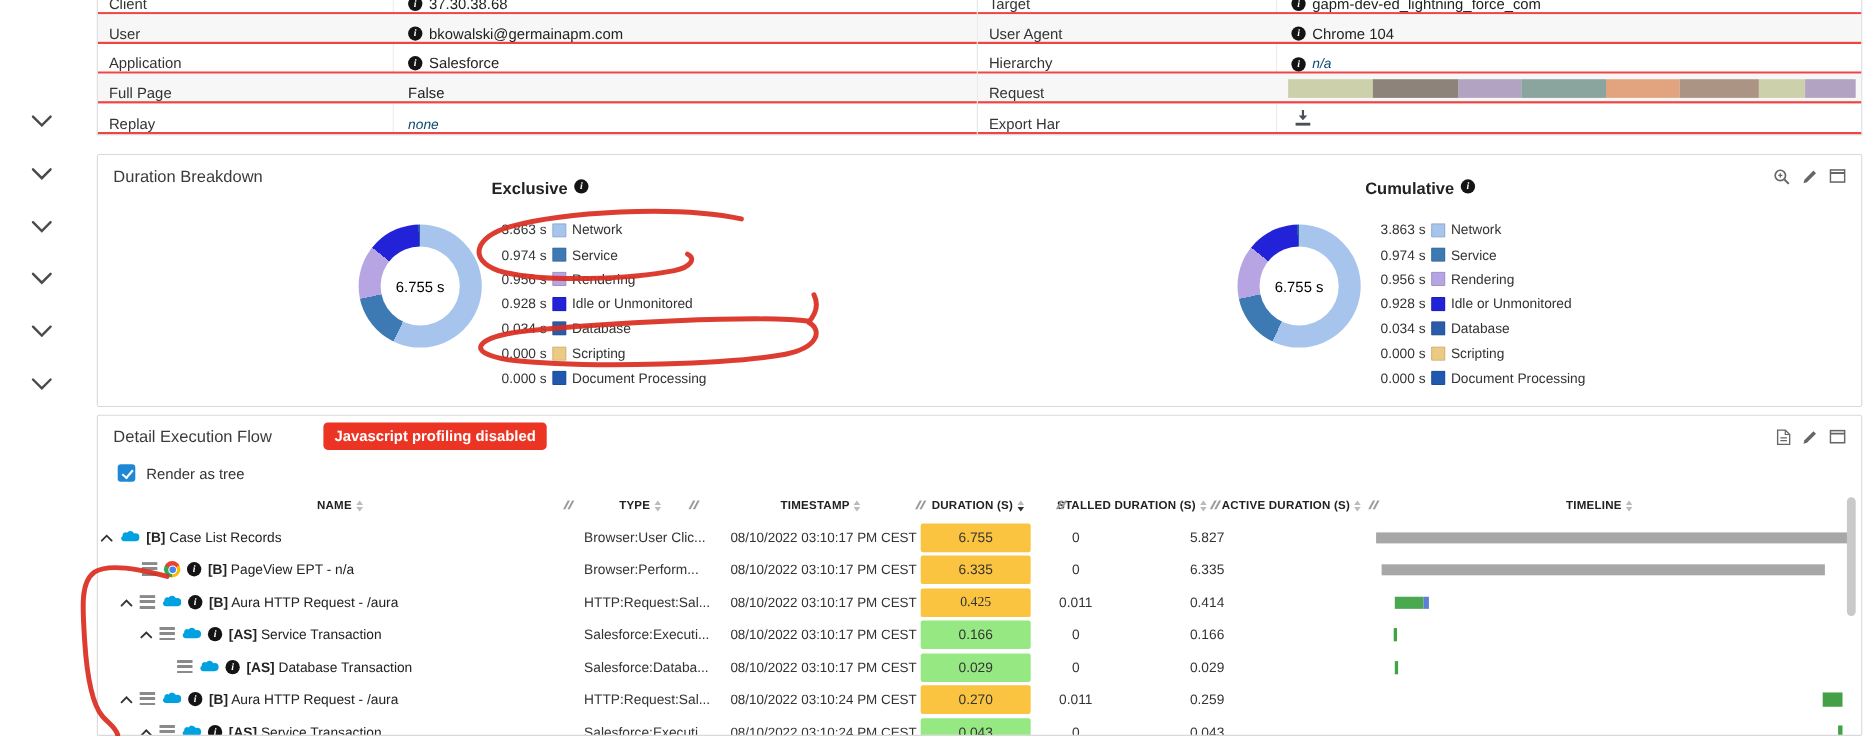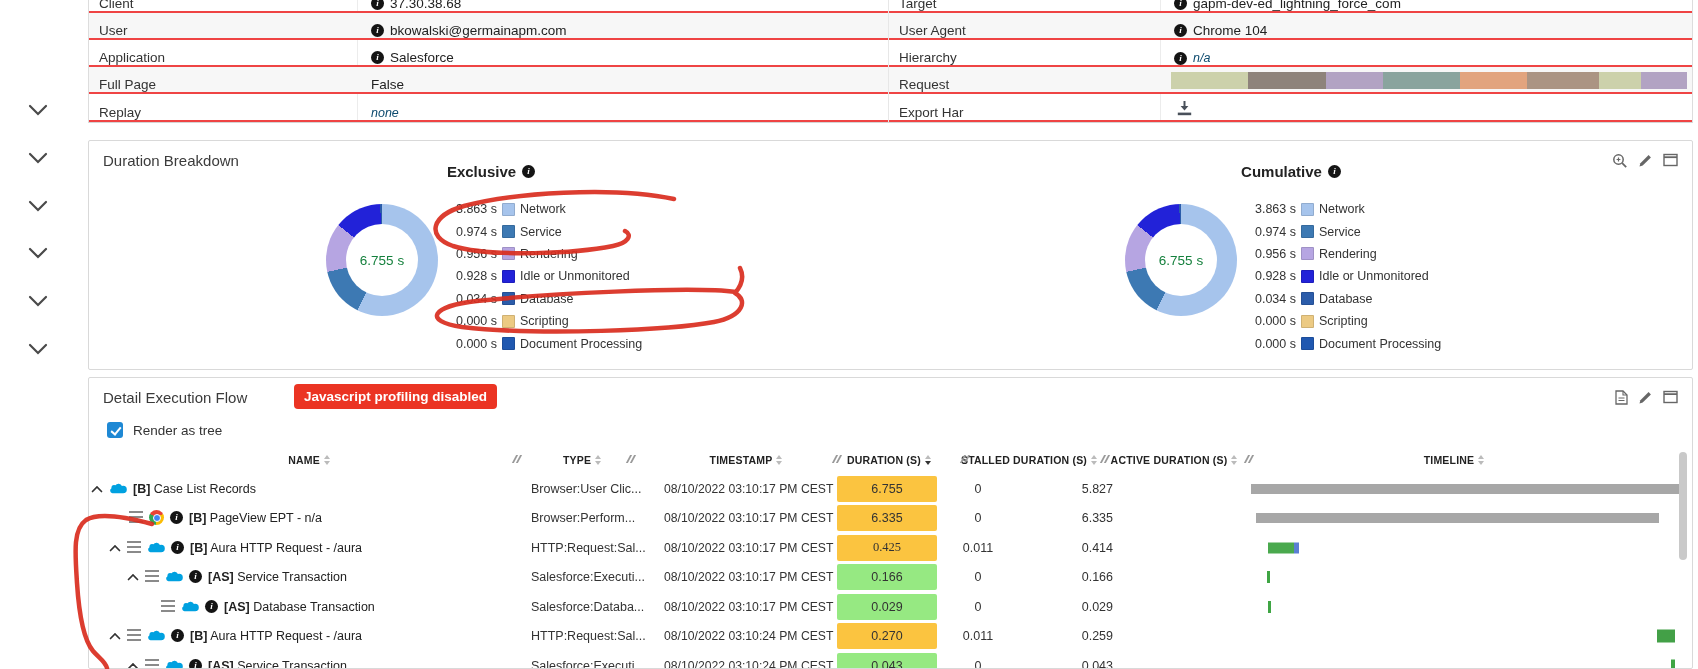--- a/index.html
+++ b/index.html
@@ -28,23 +28,23 @@
 .dl-icon{margin-left:16px;cursor:pointer}
 
 
 .card{position:absolute;left:88px;width:1605px;background:#fff;border:1px solid #d9d9d9;border-radius:2px}
 .card-title{position:absolute;left:14px;top:11px;font-size:15px;color:#3b3b3b}
 .card-icons{position:absolute;right:14px;top:12px;display:flex;gap:10px}
 .card-icons span{cursor:pointer}
 
 
 #duration-card{top:140px;height:230px}
-.chart-title{position:absolute;top:22px;width:200px;text-align:center;font-size:15px;font-weight:bold;color:#222;display:flex;align-items:center;justify-content:center;gap:6px}
+.chart-title{position:absolute;top:22px;width:200px;text-align:center;font-size:15px;font-weight:bold;color:#222;display:flex;align-items:flex-start;justify-content:center;gap:6px}
 .donut{position:absolute;top:63px;width:112px;height:112px;border-radius:50%}
-.hole{position:absolute;inset:20px;border-radius:50%;background:#fff;display:flex;align-items:center;justify-content:center;font-size:13.5px;color:#15803d}
+.hole{position:absolute;inset:20px;border-radius:50%;background:#fff;display:flex;align-items:center;justify-content:center;font-size:13.5px;color:#000000}
 .legend{position:absolute;top:57px;width:330px}
 .lrow{height:22.4px;display:flex;align-items:center;gap:5px;font-size:12.5px;color:#333}
 .lval{width:55px;text-align:right;flex:none}
 .lsq{width:13px;height:13px;border-radius:1px;flex:none;border:1px solid rgba(0,0,0,.12)}
 
 
 #flow-card{top:377px;height:292px;overflow:hidden}
 .badge{position:absolute;left:205px;top:6px;height:25px;border-radius:4px;color:#fff;font-size:13.5px;font-weight:bold;line-height:25px;padding:0 10px}
 .cb{position:absolute;left:18px;top:44px;width:16px;height:16px;border-radius:3px;cursor:pointer}
 .cb::after{content:"";position:absolute;left:5.5px;top:2.5px;width:4px;height:8px;border:solid #fff;border-width:0 2px 2px 0;transform:rotate(40deg)}

